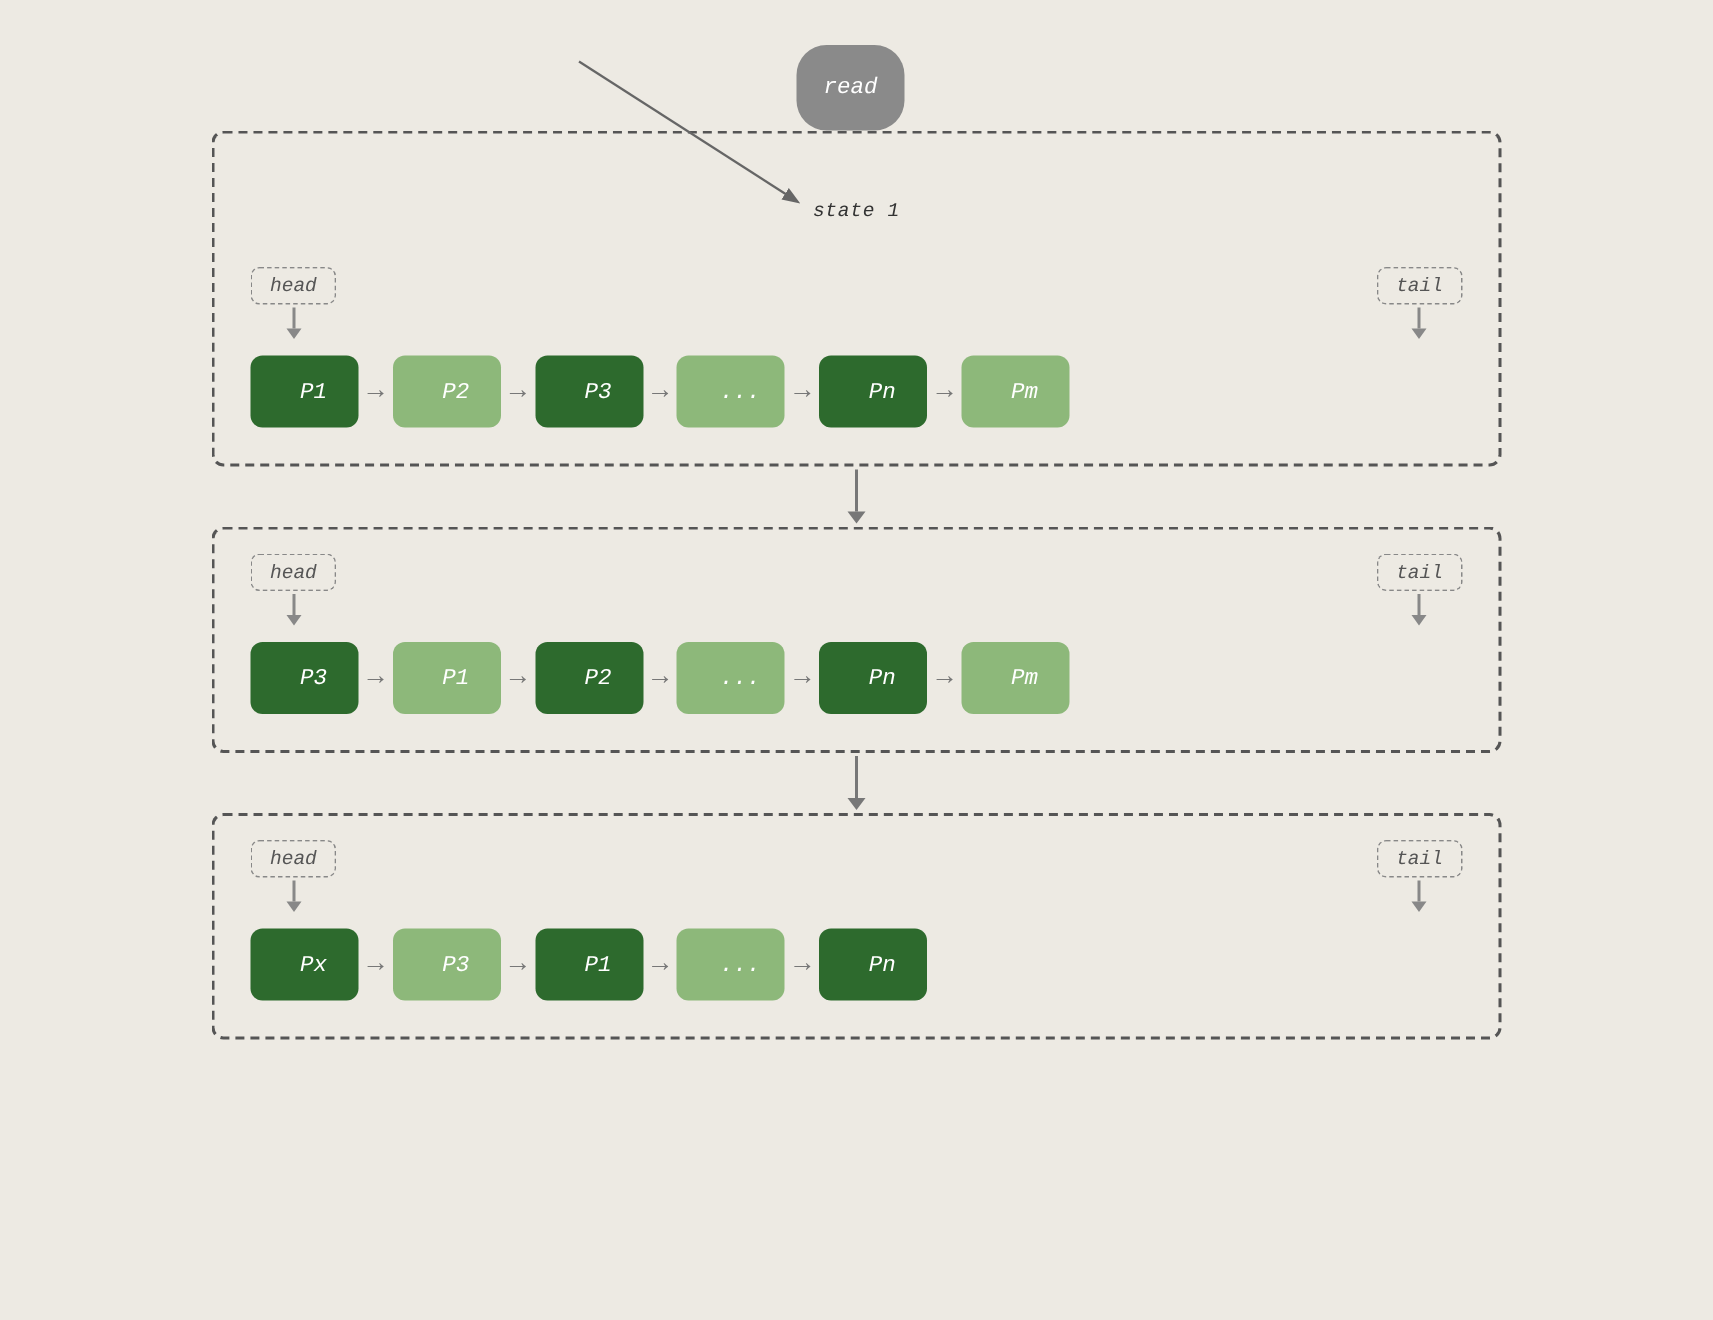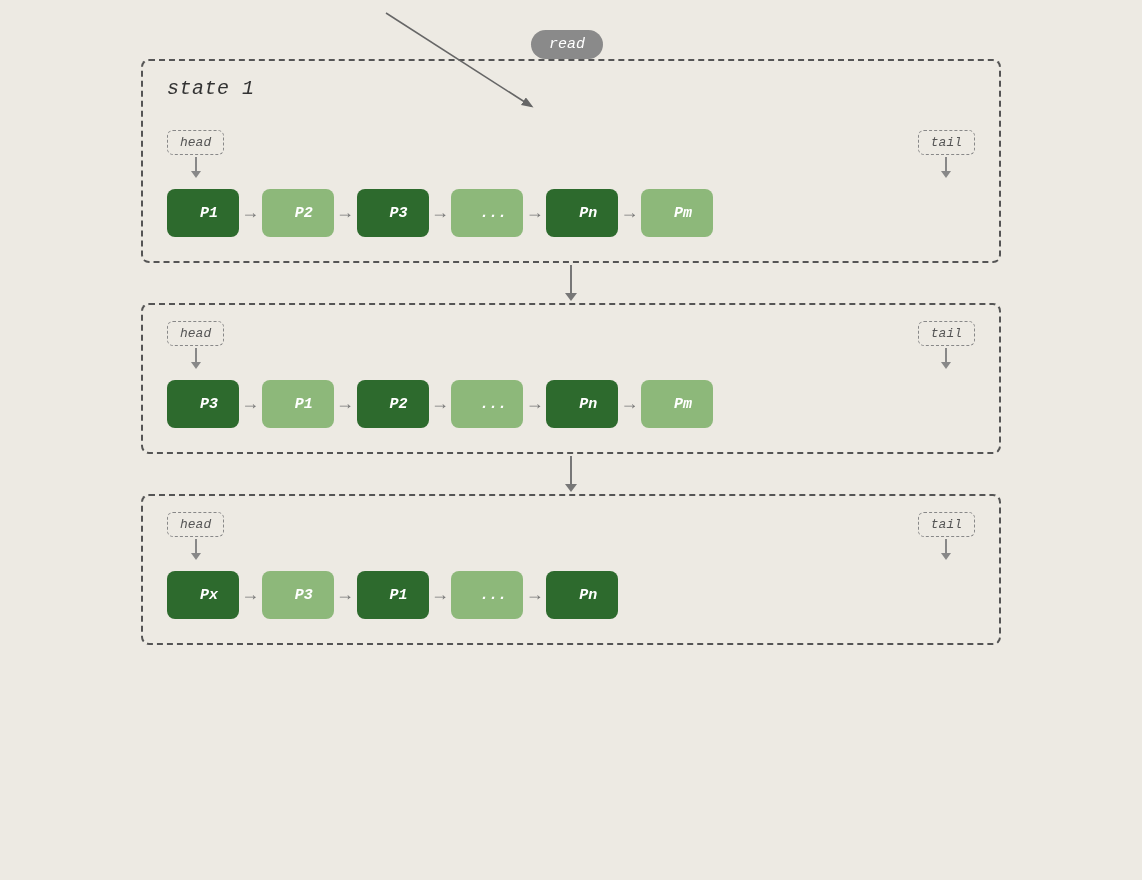--- a/index.html
+++ b/index.html
@@ -20,61 +20,63 @@
       align-items: center;
       width: 860px;
       position: relative;
     }
 
     
     .read-bubble {
       background: #8a8a8a;
       color: #fff;
       border-radius: 20px;
-      padding: 6px 18px;
+      padding: 20px 18px;
       font-size: 15px;
       font-style: italic;
       position: relative;
       margin-bottom: 0;
       z-index: 2;
       align-self: flex-start;
       margin-left: 180px;
     }
 
     
     .state-box {
       border: 2px dashed #555;
       border-radius: 8px;
       padding: 16px 24px 24px 24px;
       width: 100%;
       position: relative;
       background: transparent;
     }
 
     .state-title {
-      font-size: 20px;
+      text-align: center;
+      font-size: 13px;
       font-style: italic;
       color: #333;
       margin-bottom: 30px;
       letter-spacing: 0.5px;
+      margin-top: 28px;
     }
 
     
     .nodes-row {
       display: flex;
       align-items: center;
       width: 100%;
     }
 
     .node {
       border-radius: 8px;
       color: #fff;
       font-size: 15px;
       font-style: italic;
-      font-weight: bold;
+      font-weight: normal;
       width: 72px;
       height: 48px;
       display: flex;
       align-items: center;
       justify-content: center;
       flex-shrink: 0;
       padding-left: 12px;
     }
 
     .node-dark {

